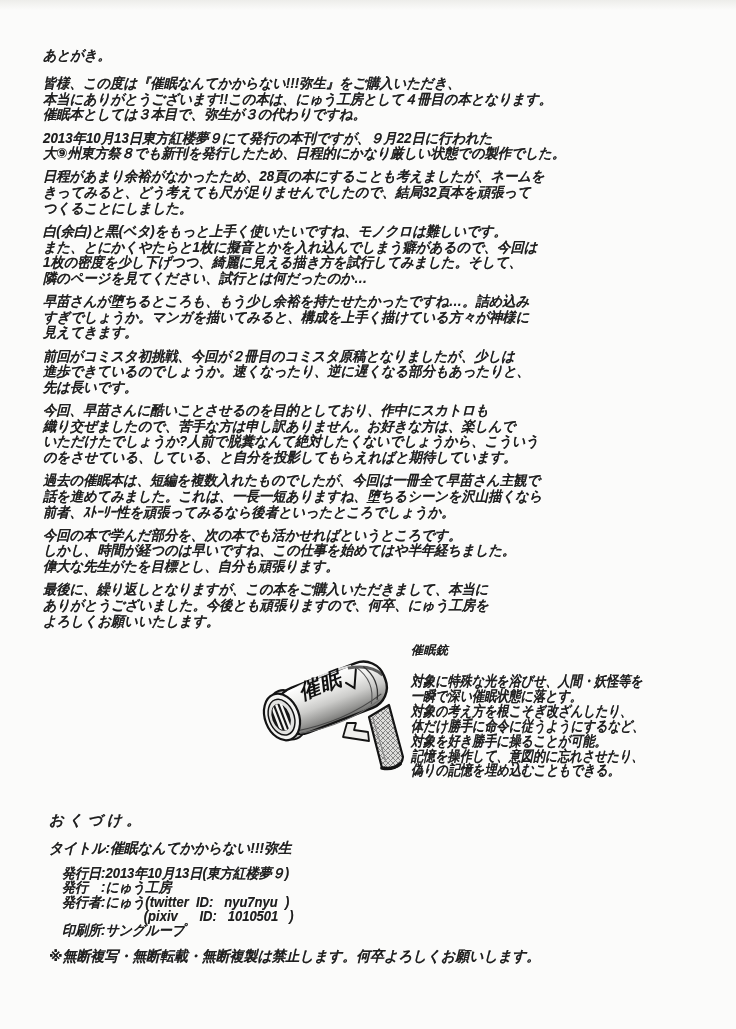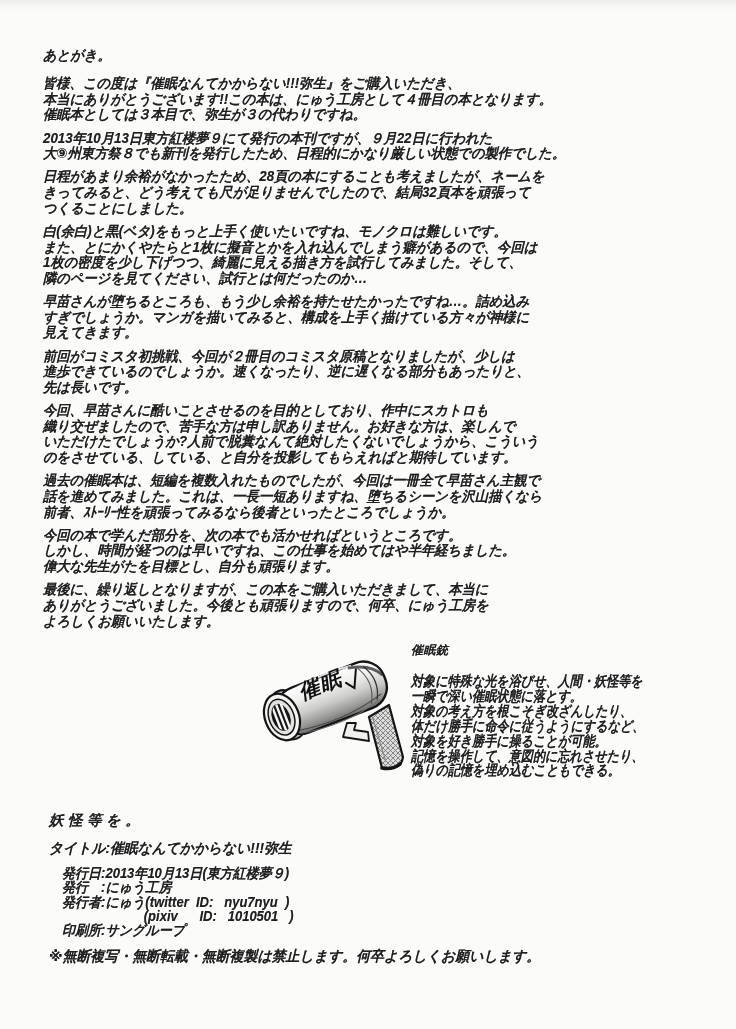--- a/index.html
+++ b/index.html
@@ -178,21 +178,21 @@
       <div>対象に特殊な光を浴びせ、人間・妖怪等を</div>
       <div>一瞬で深い催眠状態に落とす。</div>
       <div>対象の考え方を根こそぎ改ざんしたり、</div>
       <div>体だけ勝手に命令に従うようにするなど、</div>
       <div>対象を好き勝手に操ることが可能。</div>
       <div>記憶を操作して、意図的に忘れさせたり、</div>
       <div>偽りの記憶を埋め込むこともできる。</div>
     </div>
 
   <div>
-    <div id="colophon-heading" class="abs jp nowrap">妖怪等を。</div>
+    <div id="colophon-heading" class="abs jp nowrap">おくづけ。</div>
 
     <div id="colophon-title" class="abs jp nowrap cx94">タイトル:催眠なんてかからない!!!弥生</div>
 
     <div id="colophon-details" class="abs jp cx93">
         <div>発行日:2013年10月13日(東方紅楼夢９)</div>
         <div>発行　:にゅう工房</div>
         <div>発行者:にゅう(twitter  ID:   nyu7nyu  )</div>
         <div>　　　　　　 (pixiv      ID:   1010501   )</div>
         <div>印刷所:サングループ</div>
       </div>

